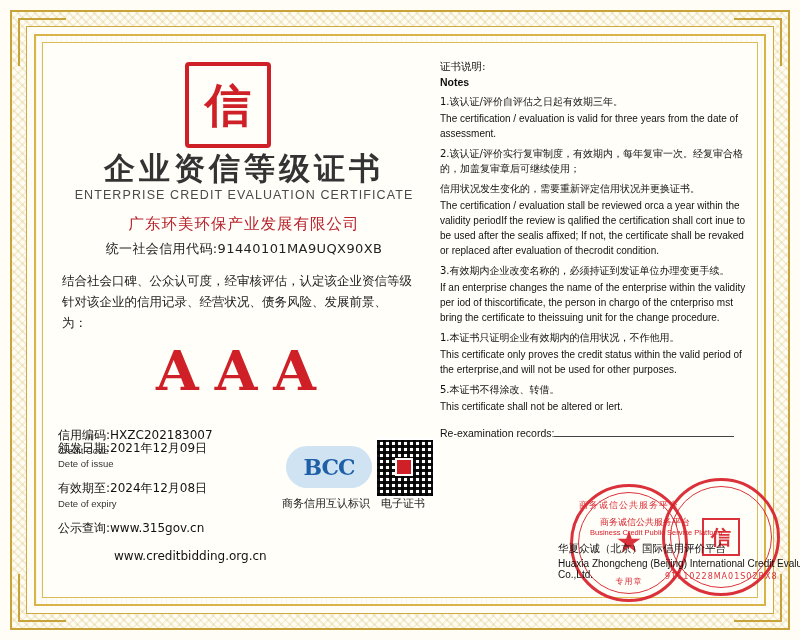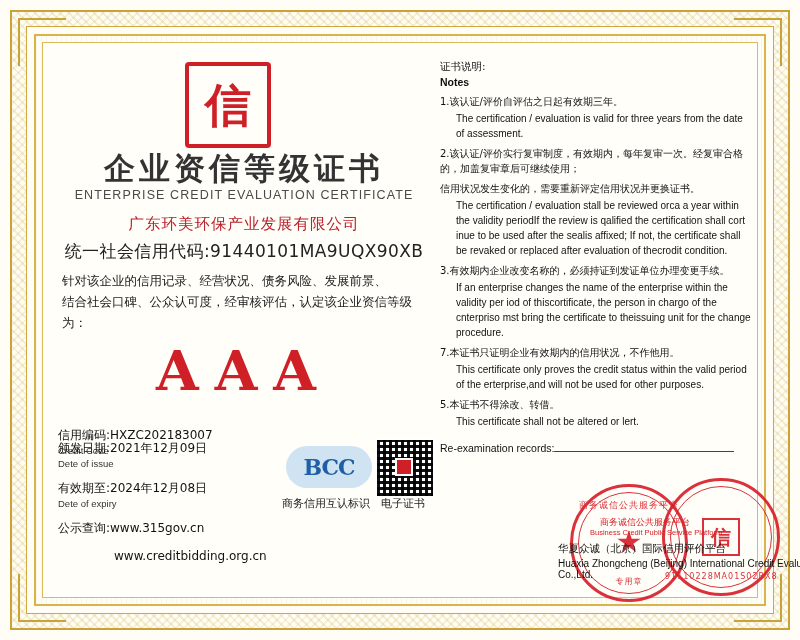--- a/index.html
+++ b/index.html
@@ -70,21 +70,21 @@
     position:absolute;left:0;right:0;top:140px;text-align:center;
     font-size:12.5px;color:#4a4a4a;letter-spacing:1.1px;
   }
   .company{
     position:absolute;left:0;right:0;top:166px;text-align:center;
     font-size:15.5px;font-weight:normal;color:#b8232c;letter-spacing:1px;
     font-family:"DejaVu Sans", sans-serif;
   }
   .uscc{
     position:absolute;left:0;right:0;top:192px;text-align:center;
-    font-size:17px;color:#222;letter-spacing:.4px;
+    font-size:13px;color:#222;letter-spacing:.4px;
     font-family:"DejaVu Sans", sans-serif;
   }
   .para{
     position:absolute;left:14px;right:6px;top:222px;
     font-size:12.5px;color:#1c1c1c;line-height:21px;text-align:left;
     font-family:"DejaVu Sans", sans-serif;
   }
   .para div{white-space:nowrap;}
   .grade{
     position:absolute;left:0;right:0;top:290px;text-align:center;
@@ -137,21 +137,21 @@
   .right{
     position:absolute;left:392px;top:0;right:0;height:100%;
   }
   .notes-title-cn{
     font-size:10.5px;color:#111;margin:12px 0 2px 0;font-weight:normal;
     font-family:"DejaVu Sans", sans-serif;
   }
   .notes-title-en{font-size:10.5px;font-weight:bold;color:#111;margin-bottom:6px;}
   .note-cn{font-size:10px;color:#111;line-height:15px;margin:5px 0 2px 0;
     font-family:"DejaVu Sans", sans-serif;}
-  .note-en{font-size:10px;color:#111;line-height:15px;margin:0 0 4px 16px;}
+  .note-en{font-size:10px;color:#111;line-height:15px;margin:0 0 4px 0;}
   .reexam-cn{font-size:10.5px;color:#111;margin-top:10px;font-family:"DejaVu Sans", sans-serif;}
   .reexam-en{font-size:10.5px;color:#111;margin-top:11px;}
   .reexam-en span.ul{display:inline-block;width:180px;border-bottom:1px solid #444;height:11px;}
 
   
   .stamp{
     position:absolute;width:112px;height:112px;border-radius:50%;
     border:3px solid #d7202a;color:#d7202a;
   }
   .stamp .ring{
@@ -214,22 +214,22 @@
       <div class="seal-logo">
         <span>信</span>
       </div>
 
       <div class="title-cn">企业资信等级证书</div>
       <div class="title-en">ENTERPRISE CREDIT EVALUATION CERTIFICATE</div>
       <div class="company">广东环美环保产业发展有限公司</div>
       <div class="uscc">统一社会信用代码:91440101MA9UQX90XB</div>
 
       <div class="para">
+        <div>结合社会口碑、公众认可度，经审核评估，认定该企业资信等级</div>
         <div>针对该企业的信用记录、经营状况、债务风险、发展前景、</div>
-        <div>结合社会口碑、公众认可度，经审核评估，认定该企业资信等级</div>
         <div>为：</div>
       </div>
 
       <div class="grade">AAA</div>
 
       <div class="field f1">
         <span>信用编码:HXZC202183007</span>
         <span class="sub">Credit Code</span>
       </div>
       <div class="field f2">
@@ -265,21 +265,21 @@
       <div>
         <div class="note-cn">2.该认证/评价实行复审制度，有效期内，每年复审一次。经复审合格的，加盖复审章后可继续使用；</div>
         <div class="note-cn">信用状况发生变化的，需要重新评定信用状况并更换证书。</div>
         <div class="note-en">The certification / evaluation stall be reviewed orca a year within the validity periodIf the review is qalified the certification shall cort inue to be used after the sealis affixed; If not, the certificate shall be revaked or replaced after evaluation of thecrodit condition.</div>
       </div>
       <div>
         <div class="note-cn">3.有效期内企业改变名称的，必须持证到发证单位办理变更手续。</div>
         <div class="note-en">If an enterprise changes the name of the enterprise within the validity per iod of thiscortificate, the person in chargo of the cnterpriso mst bring the certificate to theissuing unit for the change procedure.</div>
       </div>
       <div>
-        <div class="note-cn">7.本证书只证明企业有效期内的信用状况，不作他用。</div>
+        <div class="note-cn">1.本证书只证明企业有效期内的信用状况，不作他用。</div>
         <div class="note-en">This certificate only proves the credit status within the valid period of the erterprise,and will not be used for other purposes.</div>
       </div>
       <div>
         <div class="note-cn">5.本证书不得涂改、转借。</div>
         <div class="note-en">This certificate shall not be altered or lert.</div>
       </div>
 
       <div class="reexam-en">
         <span>Re-examination records:</span><span class="ul"></span>
       </div>

